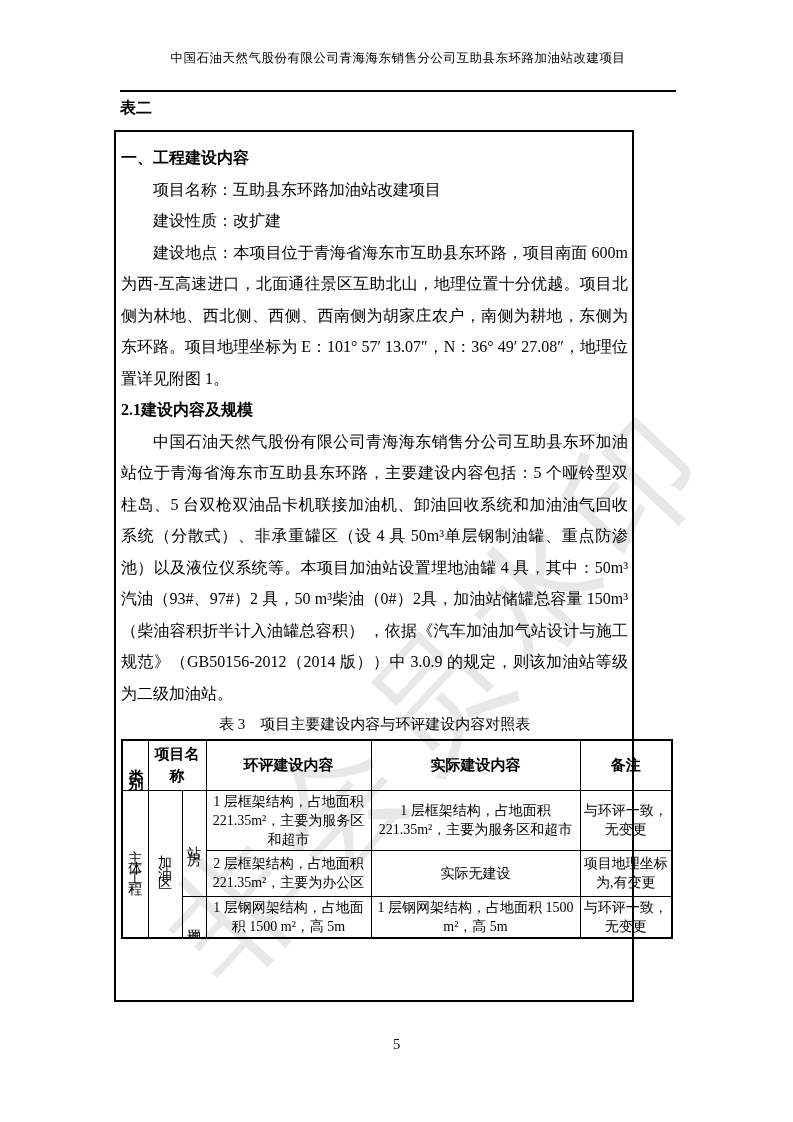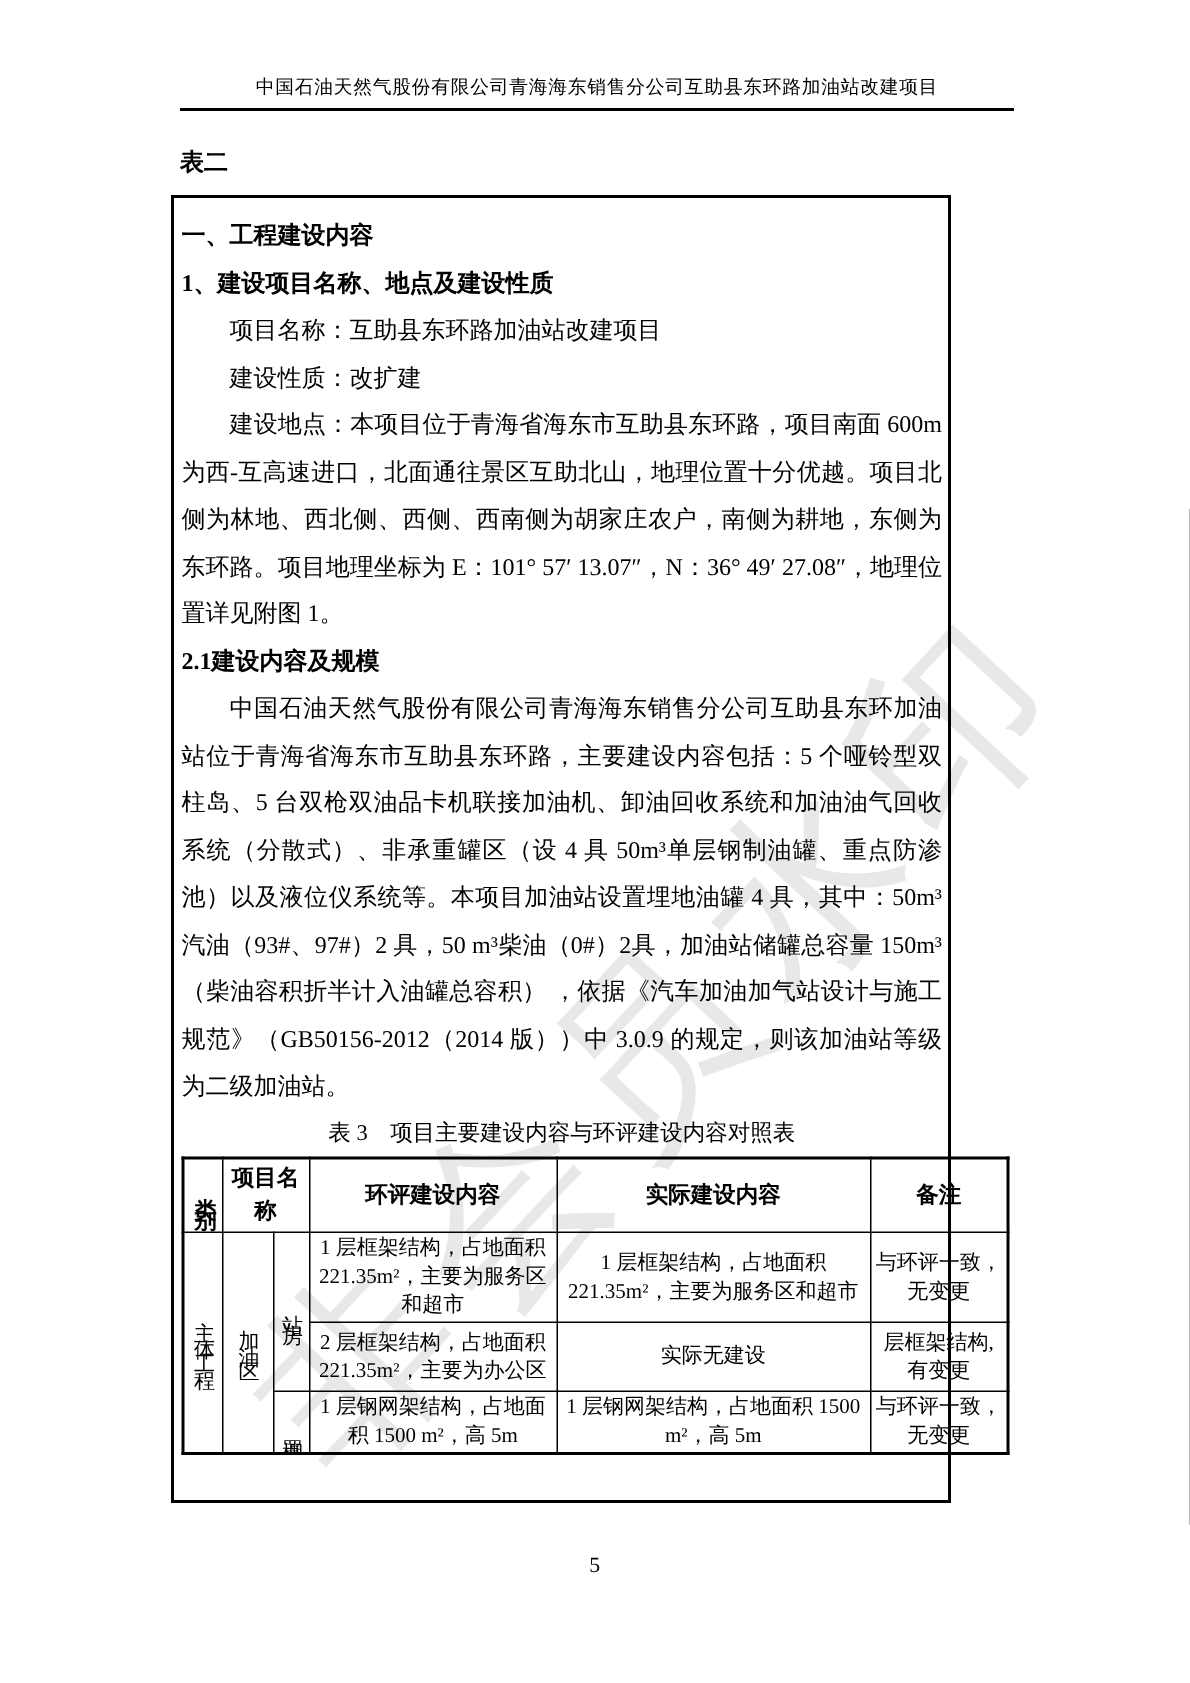--- a/index.html
+++ b/index.html
@@ -18,21 +18,21 @@
     transform:rotate(-47deg); transform-origin:0 0;
     font-size:130px; letter-spacing:15px; white-space:nowrap;
     color:#e8e8e8; z-index:0;
     font-family:"DejaVu Sans",sans-serif;
   }
   .layer { position:relative; z-index:1; }
 
   .doc-header {
     position:absolute; left:120px; top:50px; width:556px;
     text-align:center; font-size:12.5px; letter-spacing:0.5px;
-    padding-bottom:5px; border-bottom:2px solid #000;
+    padding-bottom:23px; border-bottom:2px solid #000;
     z-index:1;
   }
   .table2-label {
     position:absolute; left:120px; top:98px;
     font-size:16px; font-weight:bold; z-index:1;text-align:center;
   }
   .main-box {
     position:absolute; left:114px; top:130px;
     width:520px; height:872px; box-sizing:border-box;
     border:2px solid #000;
@@ -79,21 +79,20 @@
   <div class="watermark">非会员水印</div>
 
   <div class="doc-header">中国石油天然气股份有限公司青海海东销售分公司互助县东环路加油站改建项目</div>
 
   <div class="table2-label">表二</div>
 
   <div class="main-box layer">
 
     <p class="ln h-big">一、工程建设内容</p>
 
-    <p class="ln h-sub">1、建设项目名称、地点及建设性质</p>
 
     <p class="ln indent">项目名称：互助县东环路加油站改建项目</p>
 
     <p class="ln indent">建设性质：改扩建</p>
 
     <p class="ln indent">建设地点：本项目位于青海省海东市互助县东环路，项目南面 600m 为西-互高速进口，北面通往景区互助北山，地理位置十分优越。项目北侧为林地、西北侧、西侧、西南侧为胡家庄农户，南侧为耕地，东侧为东环路。项目地理坐标为 E：101° 57′ 13.07″，N：36° 49′ 27.08″，地理位置详见附图 1。</p>
 
 
     <p class="ln h-sub">2.1建设内容及规模</p>
 
@@ -123,21 +122,21 @@
         <td rowspan="3"><span class="vt vt-loose">主体工程</span></td>
         <td rowspan="3"><span class="vt vt-loose">加油区</span></td>
         <td rowspan="2"><span class="vt vt-mid">站房</span></td>
         <td>1 层框架结构，占地面积 221.35m²，主要为服务区和超市</td>
         <td>1 层框架结构，占地面积 221.35m²，主要为服务区和超市</td>
         <td class="remark-cell">与环评一致，无变更</td>
       </tr>
       <tr style="height:46px">
         <td>2 层框架结构，占地面积 221.35m²，主要为办公区</td>
         <td>实际无建设</td>
-        <td class="remark-cell">层框架结构,有变更</td>
+        <td class="remark-cell">项目地理坐标为,有变更</td>
       </tr>
       <tr style="height:40px">
         <td><span class="vt vt-tight">罩棚</span></td>
         <td>1 层钢网架结构，占地面积 1500 m²，高 5m</td>
         <td>1 层钢网架结构，占地面积 1500 m²，高 5m</td>
         <td class="remark-cell">与环评一致，无变更</td>
       </tr>
     </tbody>
       </table>
   </div>

